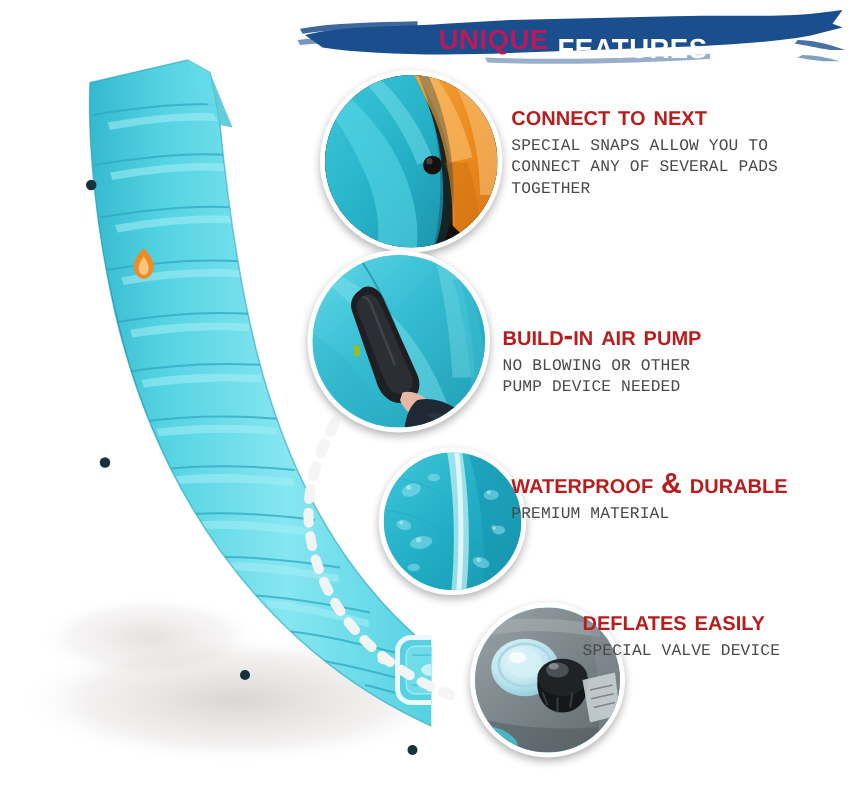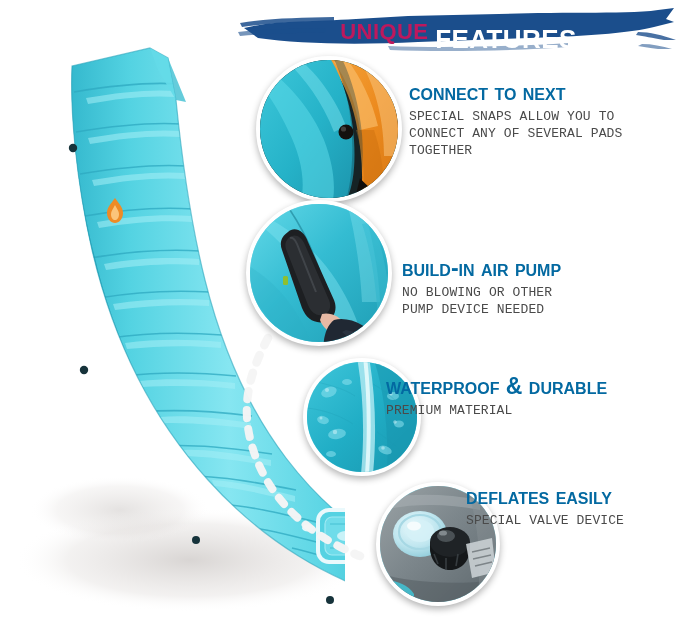--- a/index.html
+++ b/index.html
@@ -17,21 +17,21 @@
   .banner svg{position:absolute;left:0;top:0;}
   .banner-title{
     position:absolute;left:0;top:6px;width:441px;height:40px;
     display:flex;align-items:center;justify-content:center;
     font-size:30px;font-weight:bold;letter-spacing:0.4px;
     white-space:nowrap;
   }
   .t-unique{color:#be185d;font-variant:small-caps;text-transform:lowercase;
             font-size:31px;line-height:1;}
   .t-features{color:#ffffff;font-variant:small-caps;text-transform:lowercase;
-            font-size:37px;line-height:1;margin-left:7px;margin-top:14px;}
+            font-size:31px;line-height:1;margin-left:7px;margin-top:14px;}
 
   
   .product{position:absolute;left:0px;top:40px;width:345px;height:590px;}
   .product svg{position:absolute;left:0;top:0;}
 
   
   .circ{
     position:absolute;border-radius:50%;
     border:4px solid #ffffff;
     box-shadow:0 3px 7px rgba(0,0,0,0.30);
@@ -41,21 +41,21 @@
   .circ svg{position:absolute;left:0;top:0;}
 
   #circle-connect{left:256px;top:56px;width:138px;height:138px;}
   #circle-pump{left:246px;top:200px;width:138px;height:138px;}
   #circle-water{left:303px;top:358px;width:110px;height:110px;}
   #circle-valve{left:376px;top:482px;width:116px;height:116px;}
 
   
   .feature{position:absolute;}
   .f-head{
-    color:#0369a1;
+    color:#b91c1c;
     font-weight:bold;
     font-size:23px;
     font-variant:small-caps;
     text-transform:lowercase;
     letter-spacing:0px;
     line-height:1.05;
     white-space:nowrap;
   }
   .f-body{
     color:#4a4a4a;
@@ -63,21 +63,21 @@
     line-height:1.30;
     margin-top:5px;
     letter-spacing:0.1px;
     text-transform:uppercase;
     font-family:Liberation Mono, monospace;
   }
   .f-body div{white-space:nowrap;}
 
   #feature-connect{left:409px;top:80px;width:270px;}
   #feature-pump{left:402px;top:226px;width:277px;margin-top:30px;}
-  #feature-water{left:386px;top:374px;width:270px;}
+  #feature-water{left:409px;top:374px;width:270px;}
   #feature-deflate{left:466px;top:484px;width:213px;}
 
   
   .leader{position:absolute;left:0;top:0;width:679px;height:630px;pointer-events:none;}
 </style>
 </head>
 <body>
 
 <div id="stage">
 

